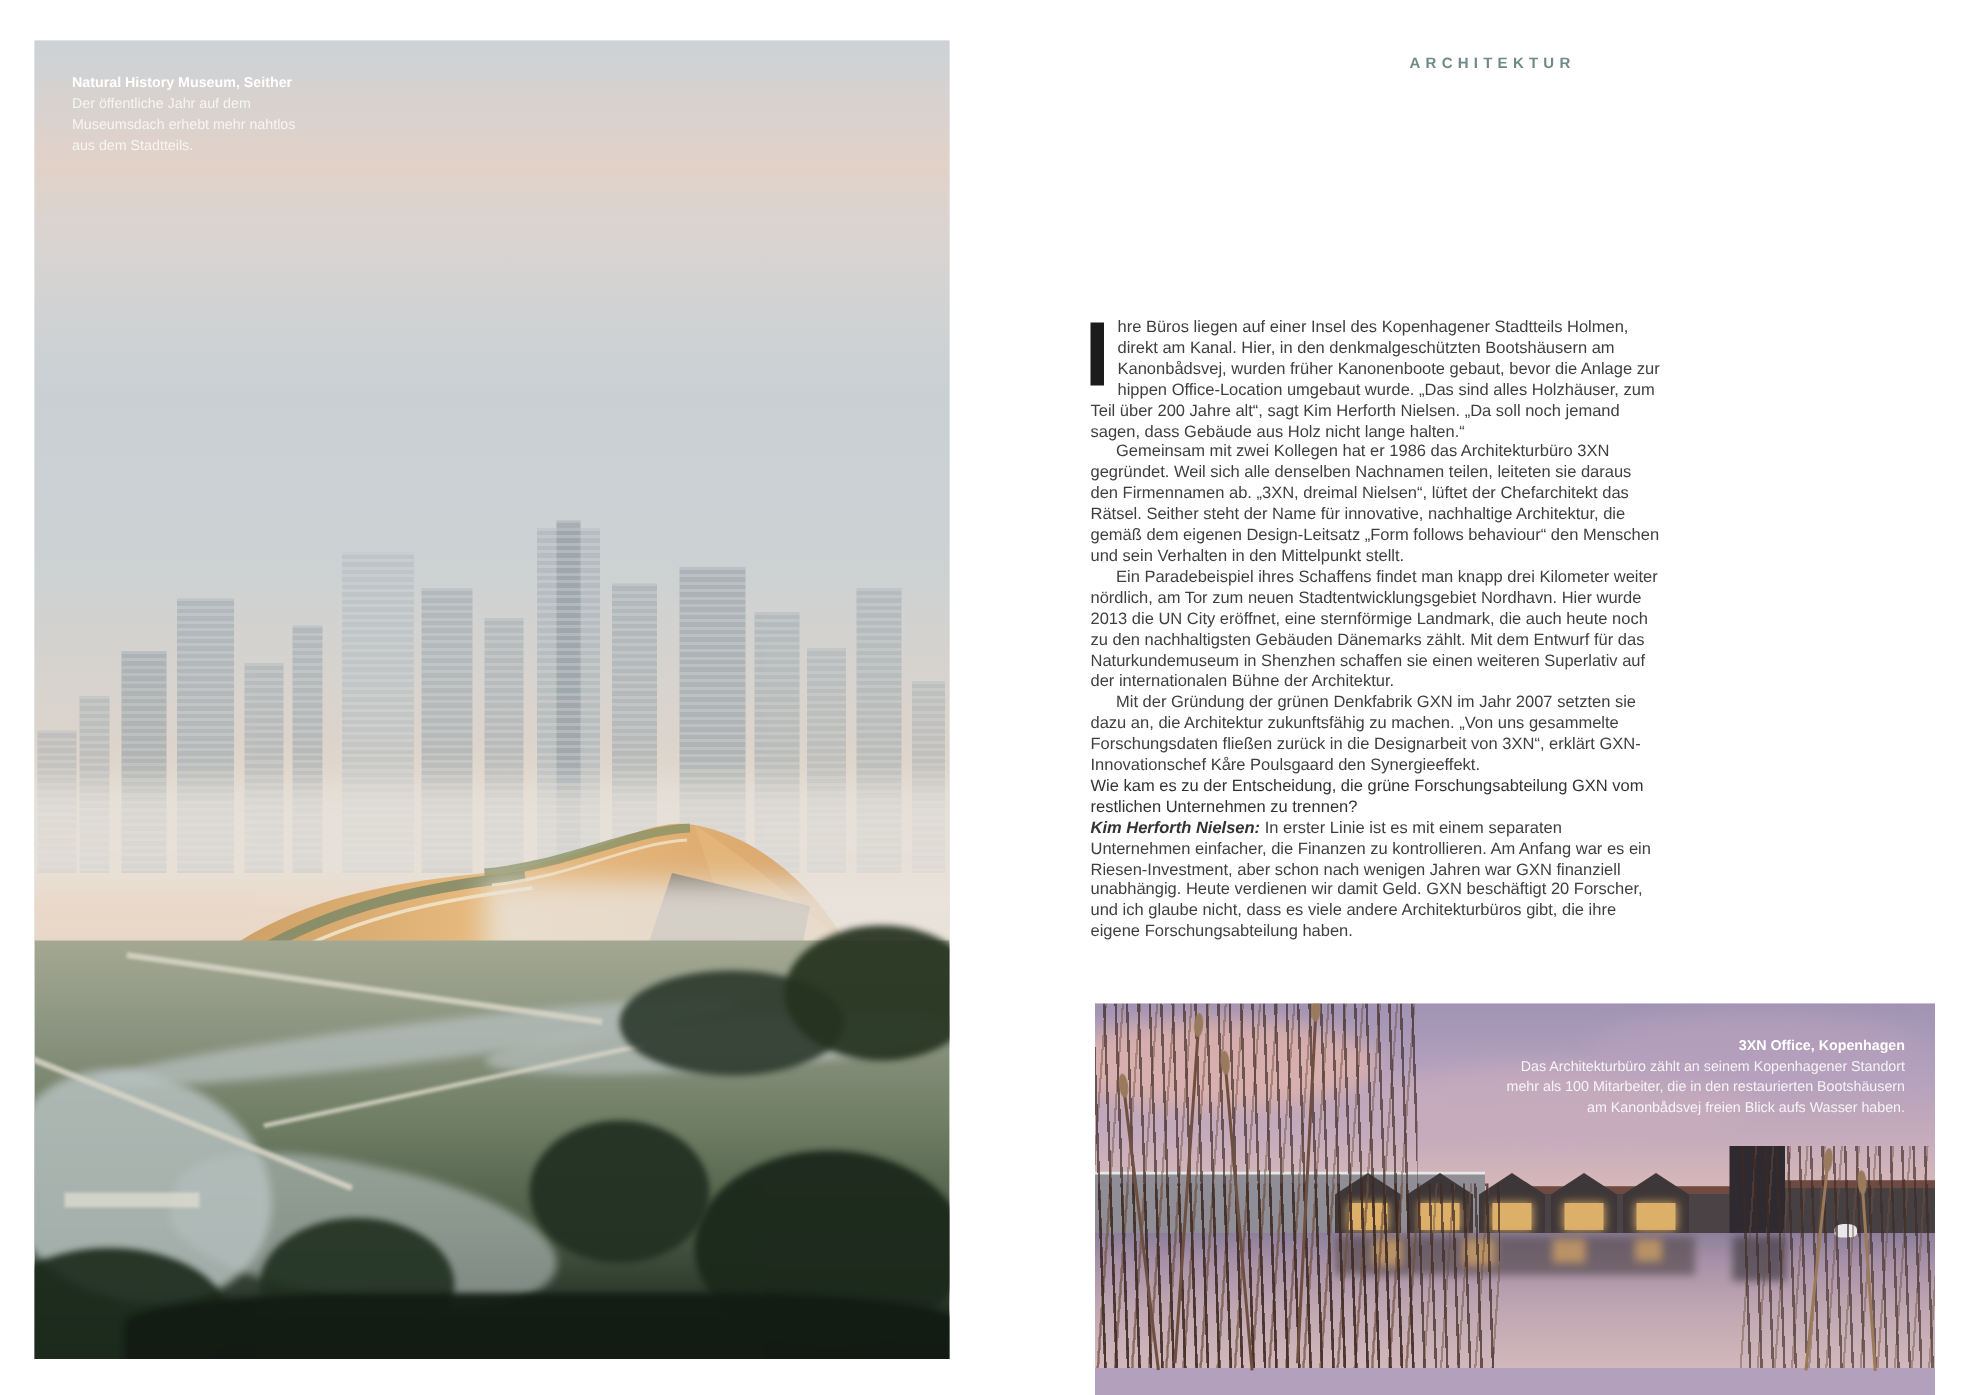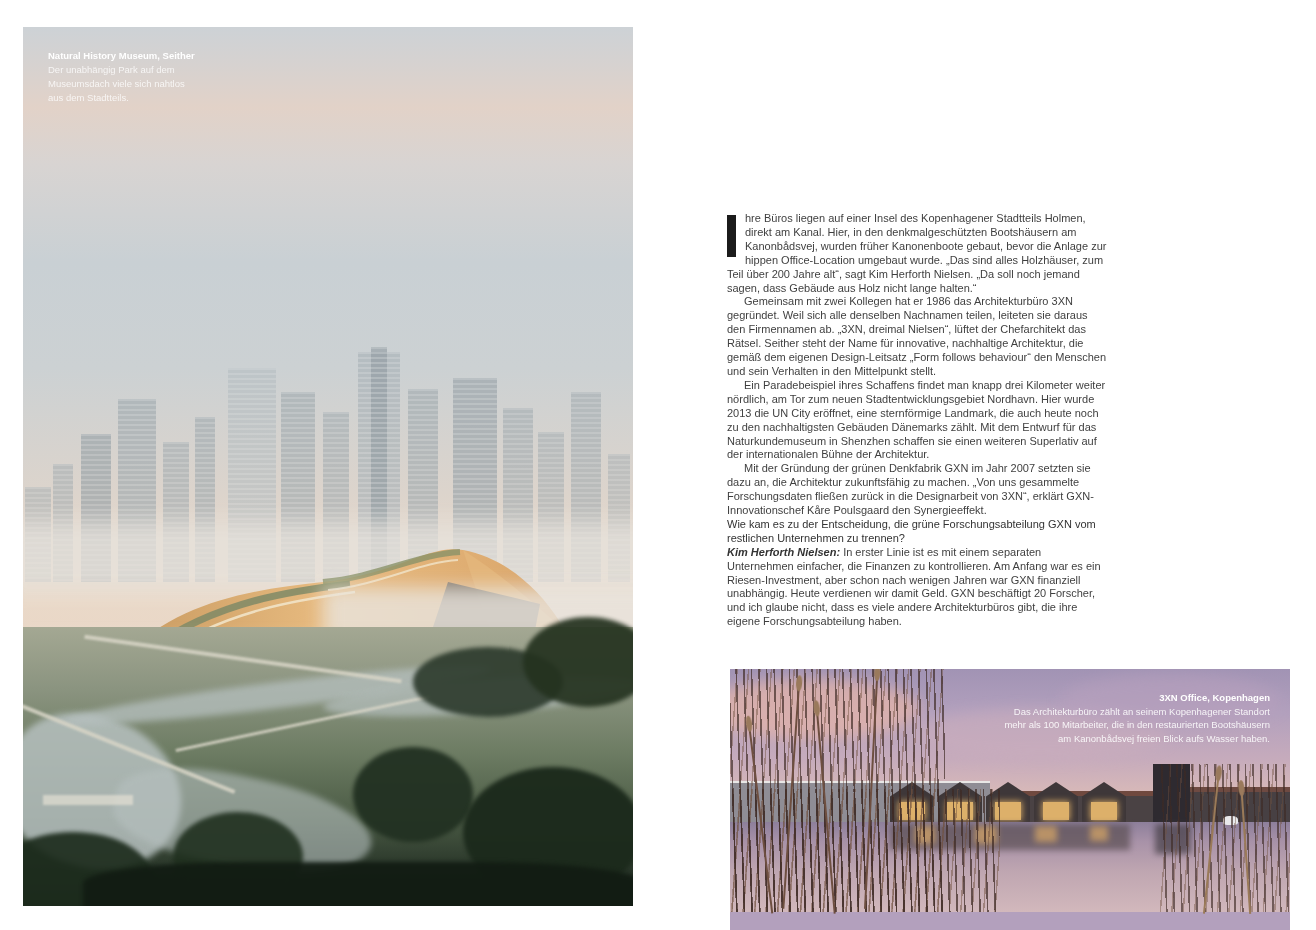--- a/index.html
+++ b/index.html
@@ -134,26 +134,27 @@
       <div class="lf-tree" style="left:500px;top:-10px;width:130px;height:90px;background:#24321f;opacity:.92"></div>
       <div class="lf-tree" style="left:330px;top:120px;width:120px;height:95px;background:#223122;opacity:.95"></div>
       <div class="lf-tree" style="left:440px;top:140px;width:180px;height:130px;background:#1c2a1c;opacity:.97"></div>
       <div class="lf-tree" style="left:150px;top:185px;width:130px;height:90px;background:#20301f;opacity:.9"></div>
       <div class="lf-tree" style="left:-30px;top:205px;width:160px;height:95px;background:#1d2c1d;opacity:.92"></div>
       <div class="lf-tree" style="left:60px;top:235px;width:560px;height:70px;background:#121c13;opacity:.95;border-radius:30%"></div>
     </div>
 
     <div class="lf-caption">
       <div class="cap-title">Natural History Museum, Seither</div>
-      <div class="cap-line">Der unabhängig Park auf dem</div>
-      <div class="cap-line">Museumsdach viele sich nahtlos</div>
+      <div class="cap-line">Der öffentliche Jahr auf dem</div>
+      <div class="cap-line">Museumsdach erhebt mehr nahtlos</div>
       <div class="cap-line">aus dem Stadtteils.</div>
     </div>
   </div>
 
+  <div class="section-label">ARCHITEKTUR</div>
 
   <div class="article">
     <p><span class="dropcap">I</span><span>hre Büros liegen auf einer Insel des Kopenhagener Stadtteils Holmen, direkt am Kanal. Hier, in den denkmalgeschützten Bootshäusern am Kanonbådsvej, wurden früher Kanonenboote gebaut, bevor die Anlage zur hippen Office-Location umgebaut wurde. „Das sind alles Holzhäuser, zum Teil über 200 Jahre alt“, sagt Kim Herforth Nielsen. „Da soll noch jemand sagen, dass Gebäude aus Holz nicht lange halten.“</span></p>
     <p class="indent">Gemeinsam mit zwei Kollegen hat er 1986 das Architekturbüro 3XN gegründet. Weil sich alle denselben Nachnamen teilen, leiteten sie daraus den Firmennamen ab. „3XN, dreimal Nielsen“, lüftet der Chefarchitekt das Rätsel. Seither steht der Name für innovative, nachhaltige Architektur, die gemäß dem eigenen Design-Leitsatz „Form follows behaviour“ den Menschen und sein Verhalten in den Mittelpunkt stellt.</p>
     <p class="indent">Ein Paradebeispiel ihres Schaffens findet man knapp drei Kilometer weiter nördlich, am Tor zum neuen Stadtentwicklungsgebiet Nordhavn. Hier wurde 2013 die UN City eröffnet, eine sternförmige Landmark, die auch heute noch zu den nachhaltigsten Gebäuden Dänemarks zählt. Mit dem Entwurf für das Naturkundemuseum in Shenzhen schaffen sie einen weiteren Superlativ auf der internationalen Bühne der Architektur.</p>
     <p class="indent">Mit der Gründung der grünen Denkfabrik GXN im Jahr 2007 setzten sie dazu an, die Architektur zukunftsfähig zu machen. „Von uns gesammelte Forschungsdaten fließen zurück in die Designarbeit von 3XN“, erklärt GXN-Innovationschef Kåre Poulsgaard den Synergieeffekt.</p>
     <p class="q-block">Wie kam es zu der Entscheidung, die grüne Forschungsabteilung GXN vom restlichen Unternehmen zu trennen?</p>
     <p><span class="a-lead">Kim Herforth Nielsen:</span><span> In erster Linie ist es mit einem separaten Unternehmen einfacher, die Finanzen zu kontrollieren. Am Anfang war es ein Riesen-Investment, aber schon nach wenigen Jahren war GXN finanziell unabhängig. Heute verdienen wir damit Geld. GXN beschäftigt 20 Forscher, und ich glaube nicht, dass es viele andere Architekturbüros gibt, die ihre eigene Forschungsabteilung haben.</span></p>
   </div>
 

